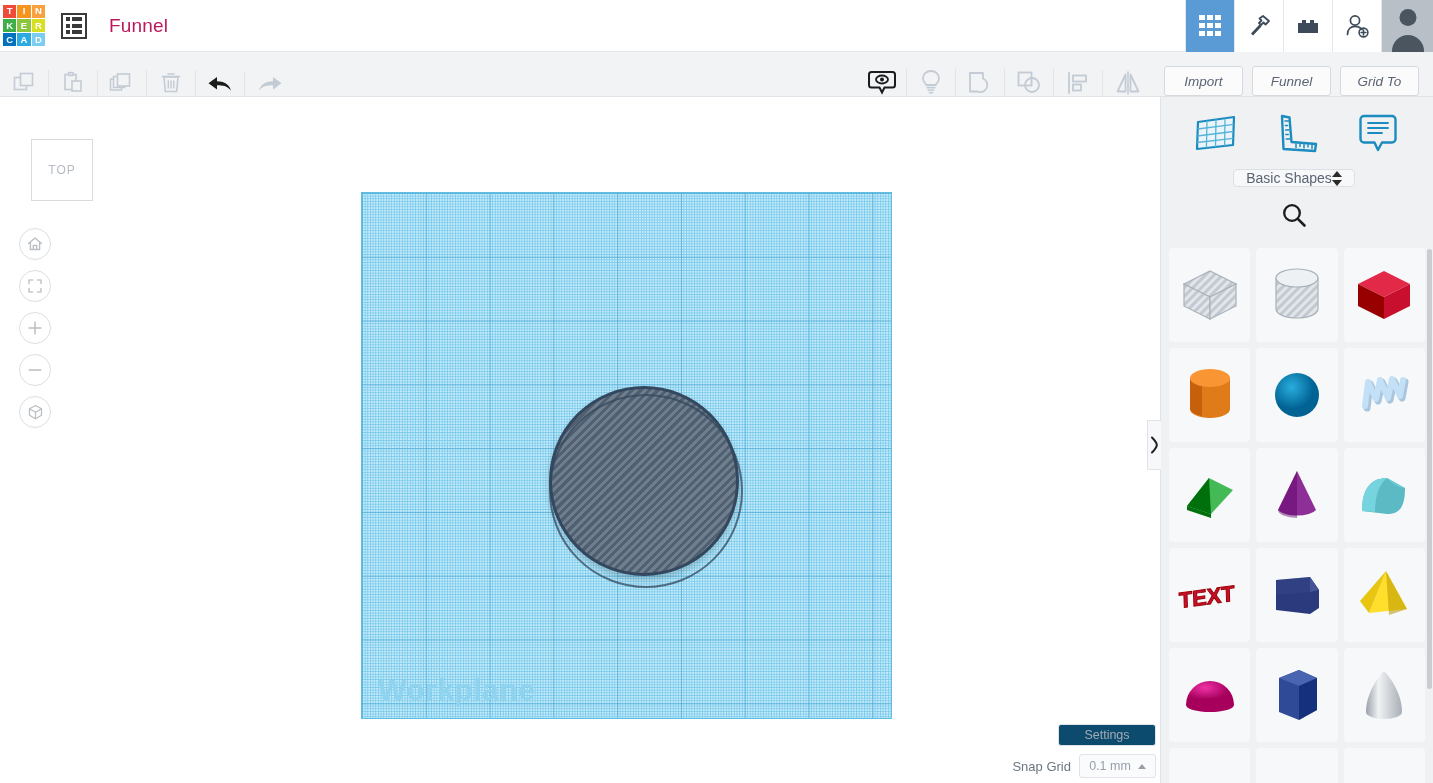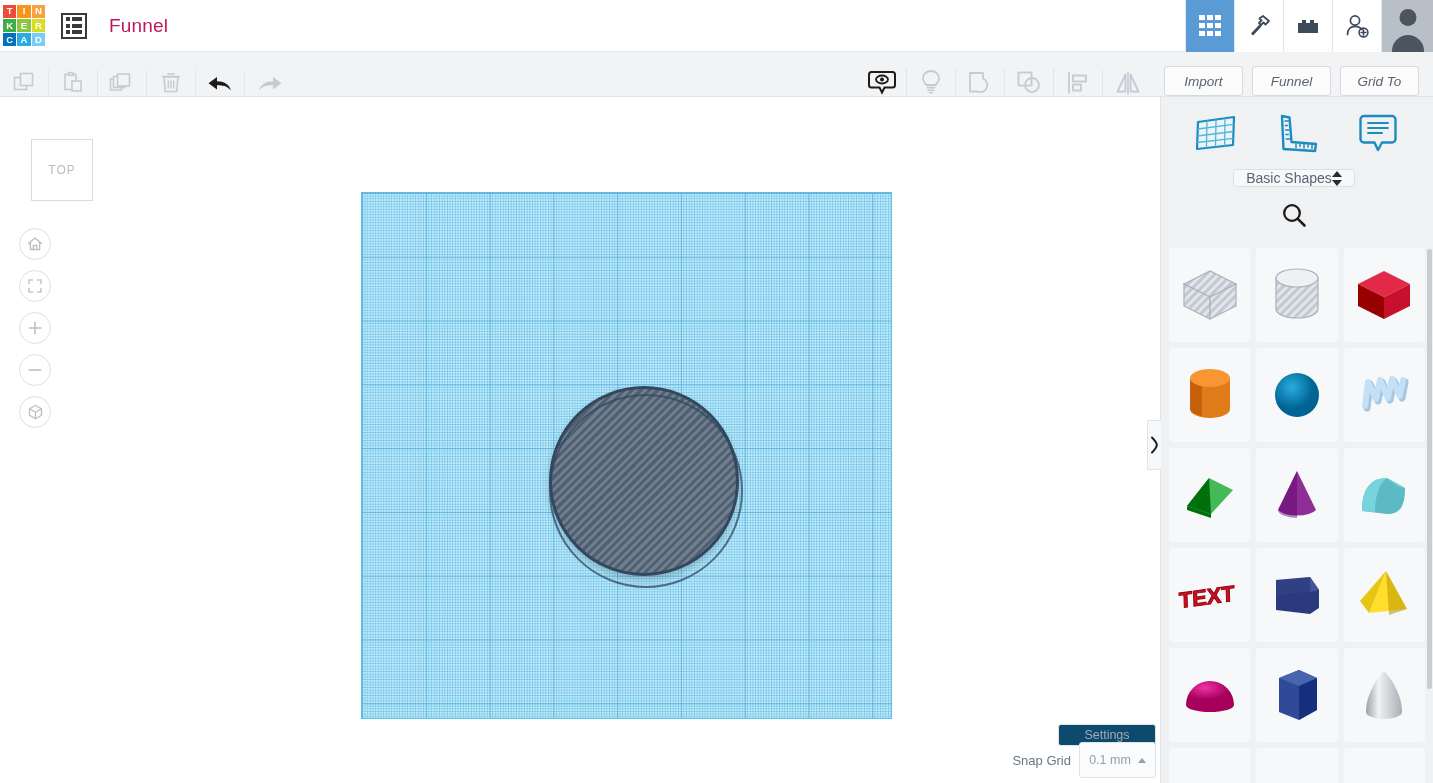--- a/index.html
+++ b/index.html
@@ -149,21 +149,21 @@
     width: 98px; height: 22px; border: 1px solid #e0e3e7; border-radius: 3px;
     background: #0c4a6e; color: #a4abb4; font-size: 12.5px;
     display: flex; align-items: center; justify-content: center; cursor: pointer;
   }
   .snaprow {
     position: absolute; right: 4px; bottom: 5px;
     display: flex; align-items: center; gap: 8px;
   }
   .snap-label { font-size: 13px; color: #6b7682; }
   .snap-sel {
-    width: 77px; height: 36px; border: 1px solid #e0e3e7; border-radius: 3px;
+    width: 77px; height: 24px; border: 1px solid #e0e3e7; border-radius: 3px;
     background: #fafbfc; color: #97a0aa; font-size: 12.5px;
     display: flex; align-items: center; justify-content: center; gap: 7px; cursor: pointer;
   }
   .caret-up { width: 0; height: 0; border-left: 4px solid transparent;
     border-right: 4px solid transparent; border-bottom: 5px solid #97a0aa; }
 
   
   .rpanel {
     position: absolute; top: 97px; right: 0; width: 273px; height: 686px;
     background: #f0f1f3; border-left: 1px solid #e0e3e7;
@@ -398,20 +398,21 @@
       <div class="navbtn">
         <svg width="19" height="19" viewBox="0 0 19 19">
           <path d="M9.5 2.5 L15.5 5.8 L15.5 12.2 L9.5 15.8 L3.5 12.2 L3.5 5.8 Z" fill="none" stroke="#b9bfc5" stroke-width="1.3" stroke-linejoin="round"></path>
           <path d="M3.5 5.8 L9.5 9.2 L15.5 5.8 M9.5 9.2 L9.5 15.8" fill="none" stroke="#b9bfc5" stroke-width="1.2"></path>
         </svg>
       </div>
     </div>
 
     <div class="plane">
       <div class="cyl"></div>
+      <div class="plane-label">Workplane</div>
     </div>
 
     <div class="settings-btn">Settings</div>
 
     <div class="snaprow">
       <span class="snap-label">Snap Grid</span>
       <div class="snap-sel">
         <span>0.1 mm</span>
         <span class="caret-up"></span>
       </div>

